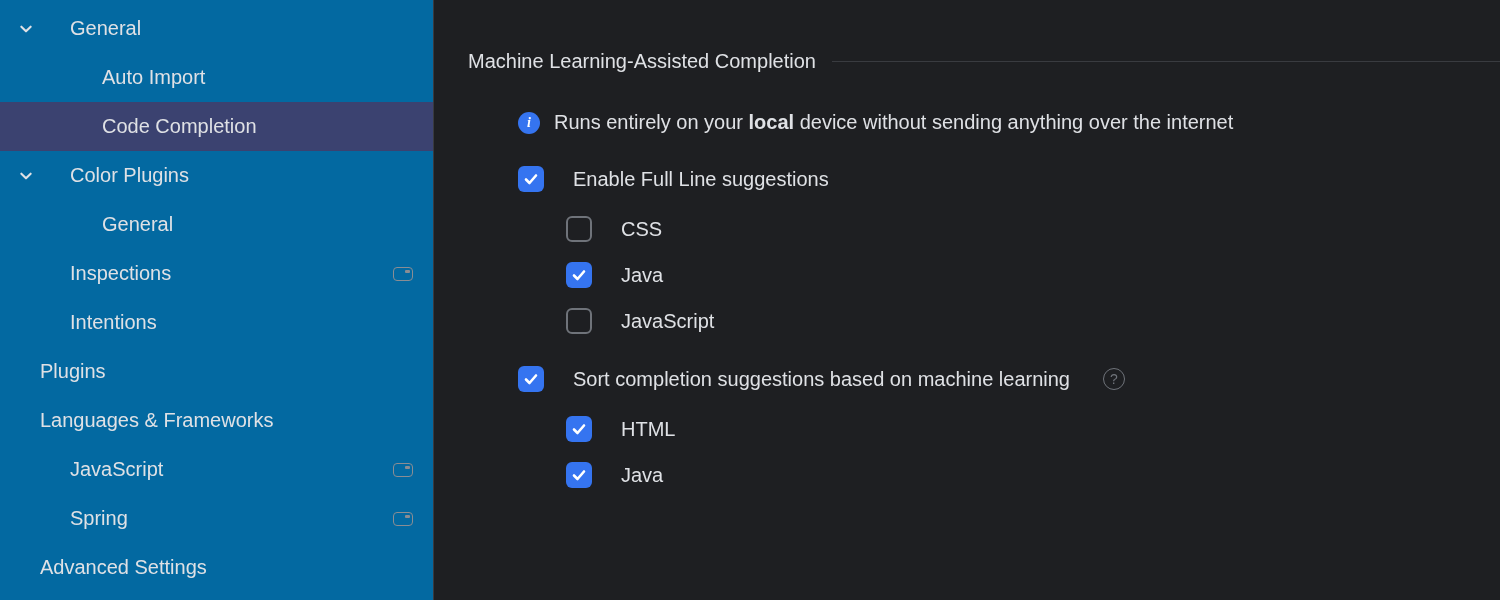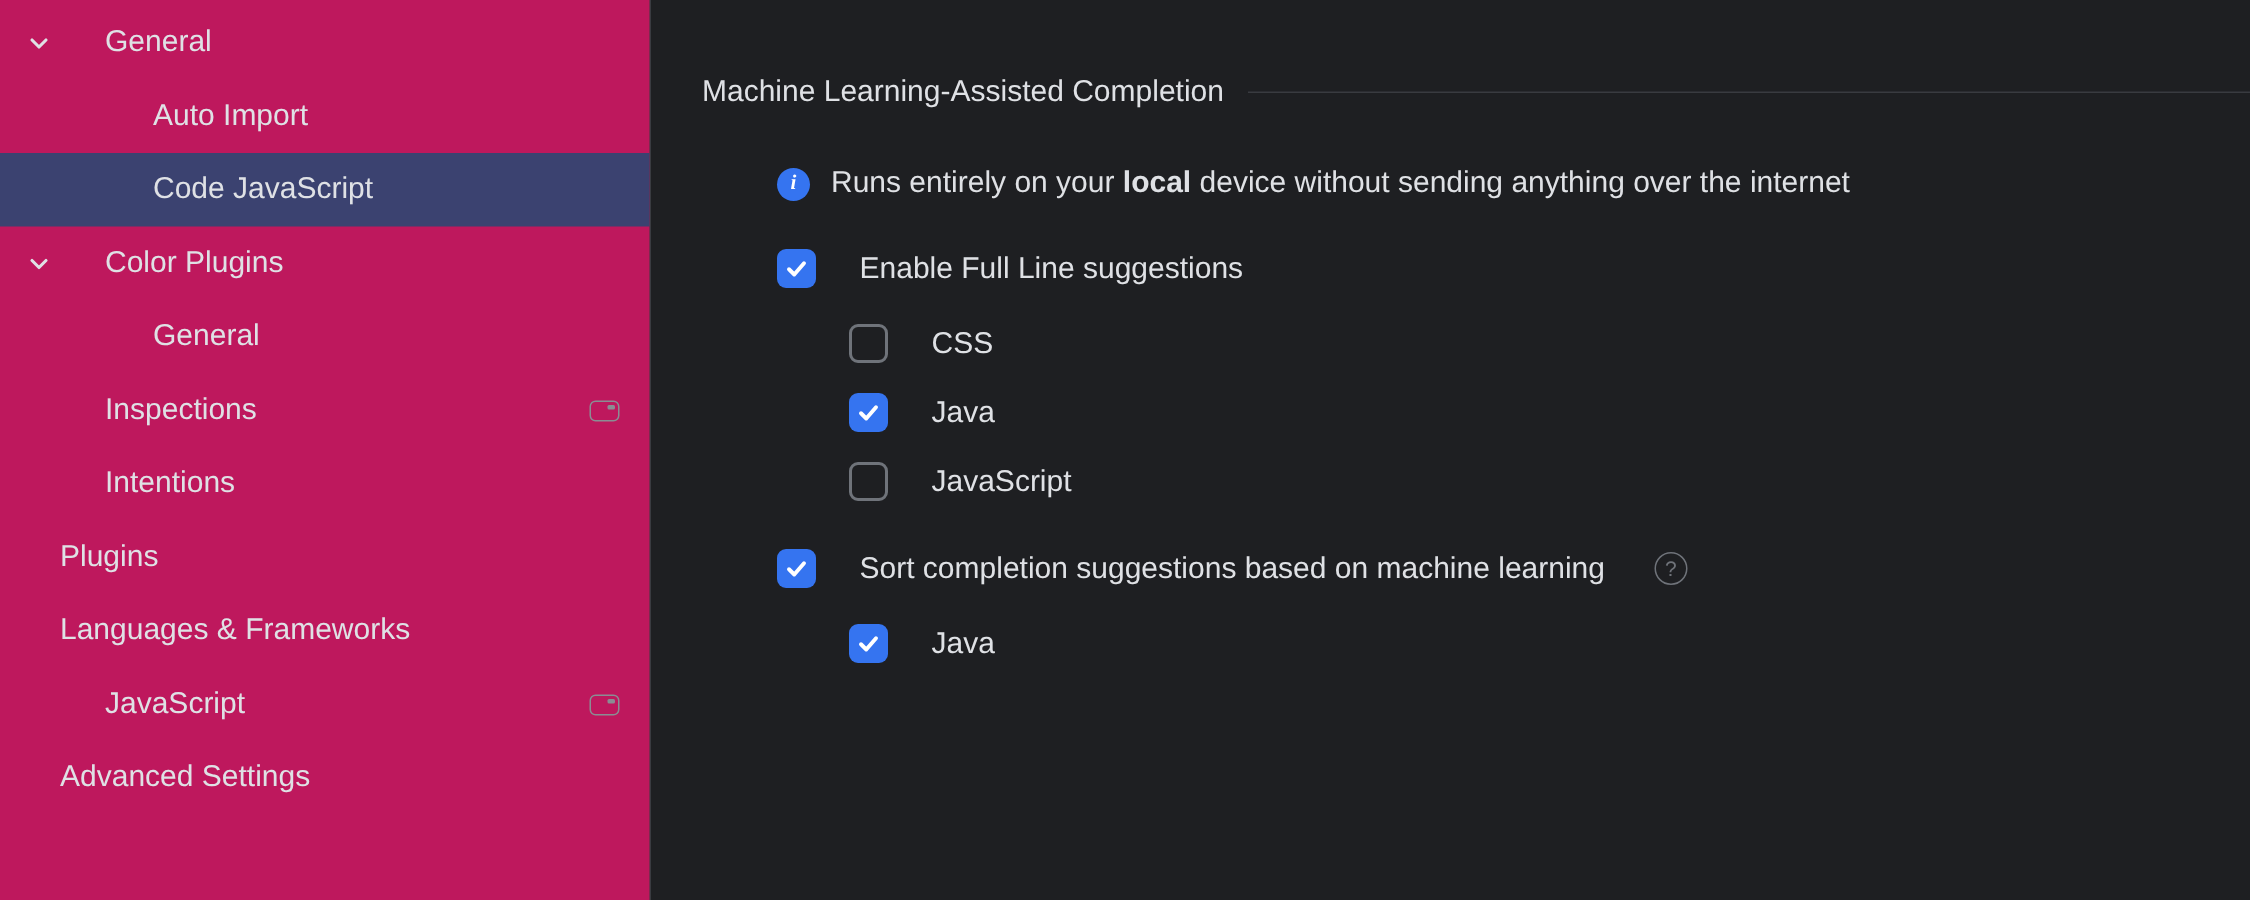--- a/index.html
+++ b/index.html
@@ -8,21 +8,21 @@
     color: #dfe1e5;
     font-family: -apple-system, BlinkMacSystemFont, "Segoe UI", sans-serif;
     font-size: 20px;
     width: 1500px;
     height: 600px;
     display: flex;
     overflow: hidden;
   }
   .sidebar {
     width: 434px;
-    background: #be185d;
+    background: #0369a1;
     border-right: 1px solid #393b40;
     padding-top: 4px;
   }
   .sidebar-item {
     display: flex;
     align-items: center;
     height: 49px;
     padding-left: 12px;
     cursor: pointer;
     font-size: 20px;
@@ -165,21 +165,21 @@
         </svg>
       </span>
       <span class="label">General</span>
     </div>
     <div class="sidebar-item indent-2">
       <span class="chevron"></span>
       <span class="label">Auto Import</span>
     </div>
     <div class="sidebar-item indent-2 selected">
       <span class="chevron"></span>
-      <span class="label">Code JavaScript</span>
+      <span class="label">Code Completion</span>
     </div>
     <div class="sidebar-item indent-1">
       <span class="chevron">
         <svg width="14" height="14" viewBox="0 0 12 12">
           <path d="M2 4 L6 8 L10 4" stroke="#dfe1e5" stroke-width="1.8" fill="none" stroke-linecap="round" stroke-linejoin="round"></path>
         </svg>
       </span>
       <span class="label">Color Plugins</span>
     </div>
     <div class="sidebar-item indent-2">
@@ -199,20 +199,25 @@
       <span class="chevron"></span>
       <span class="label">Plugins</span>
     </div>
     <div class="sidebar-item indent-0 top-level">
       <span class="chevron"></span>
       <span class="label">Languages &amp; Frameworks</span>
     </div>
     <div class="sidebar-item indent-1">
       <span class="chevron"></span>
       <span class="label">JavaScript</span>
+      <span class="ext-badge"></span>
+    </div>
+    <div class="sidebar-item indent-1">
+      <span class="chevron"></span>
+      <span class="label">Spring</span>
       <span class="ext-badge"></span>
     </div>
     <div class="sidebar-item indent-0 top-level">
       <span class="chevron"></span>
       <span class="label">Advanced Settings</span>
     </div>
   </div>
 
 <div class="main">
 
@@ -268,17 +273,25 @@
     <span class="help-icon">?</span>
   </div>
 
   <div id="langs-sort">
       <div class="check-row sub">
         <span class="checkbox checked">
           <svg viewBox="0 0 16 16">
             <path d="M3 8.5 L6.5 12 L13 4.5"></path>
           </svg>
         </span>
+        <span>HTML</span>
+      </div>
+      <div class="check-row sub">
+        <span class="checkbox checked">
+          <svg viewBox="0 0 16 16">
+            <path d="M3 8.5 L6.5 12 L13 4.5"></path>
+          </svg>
+        </span>
         <span>Java</span>
       </div>
     </div>
 
 </div>
 
 </body></html>

